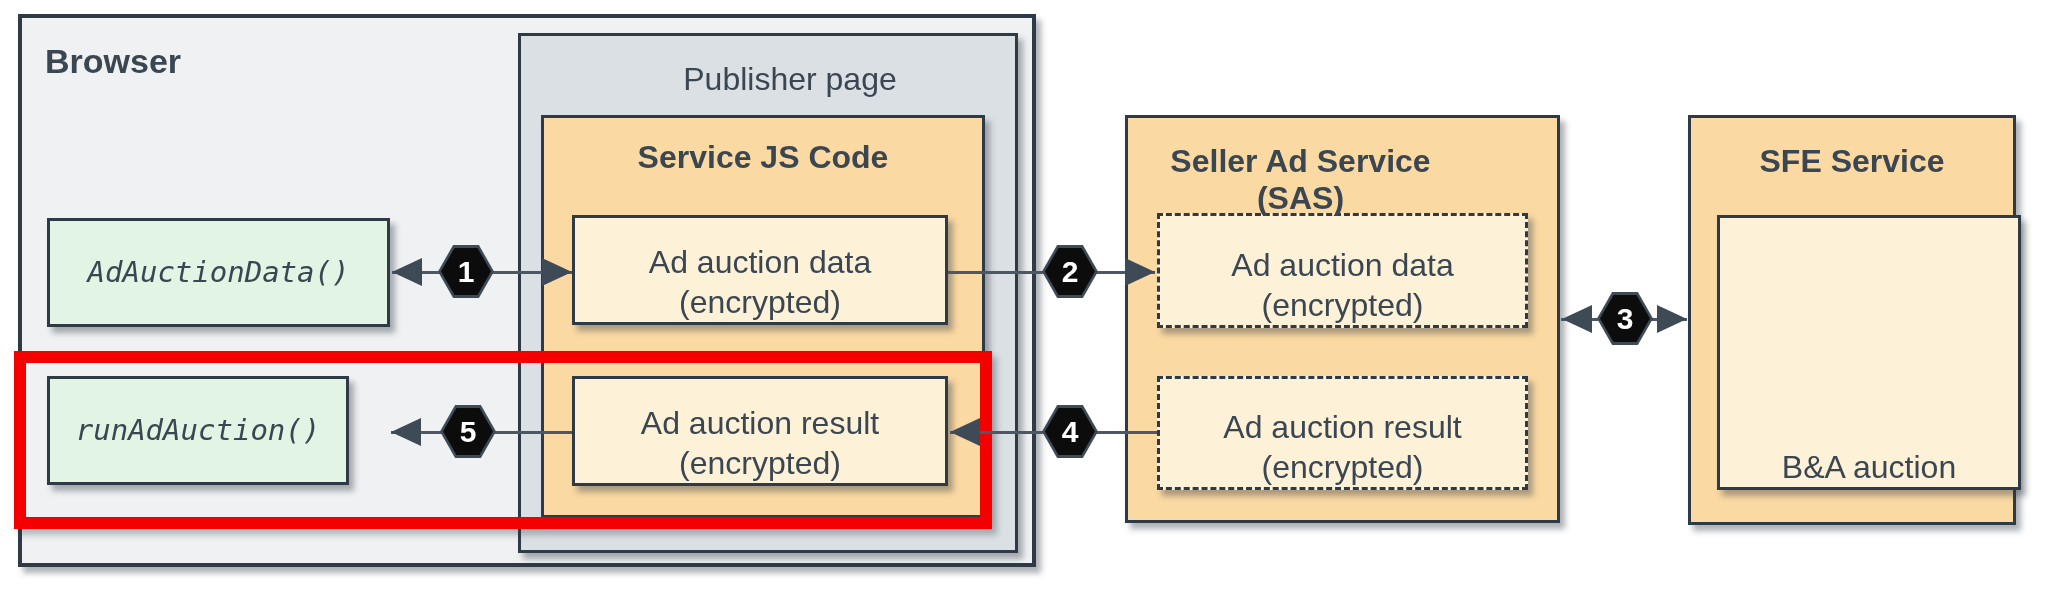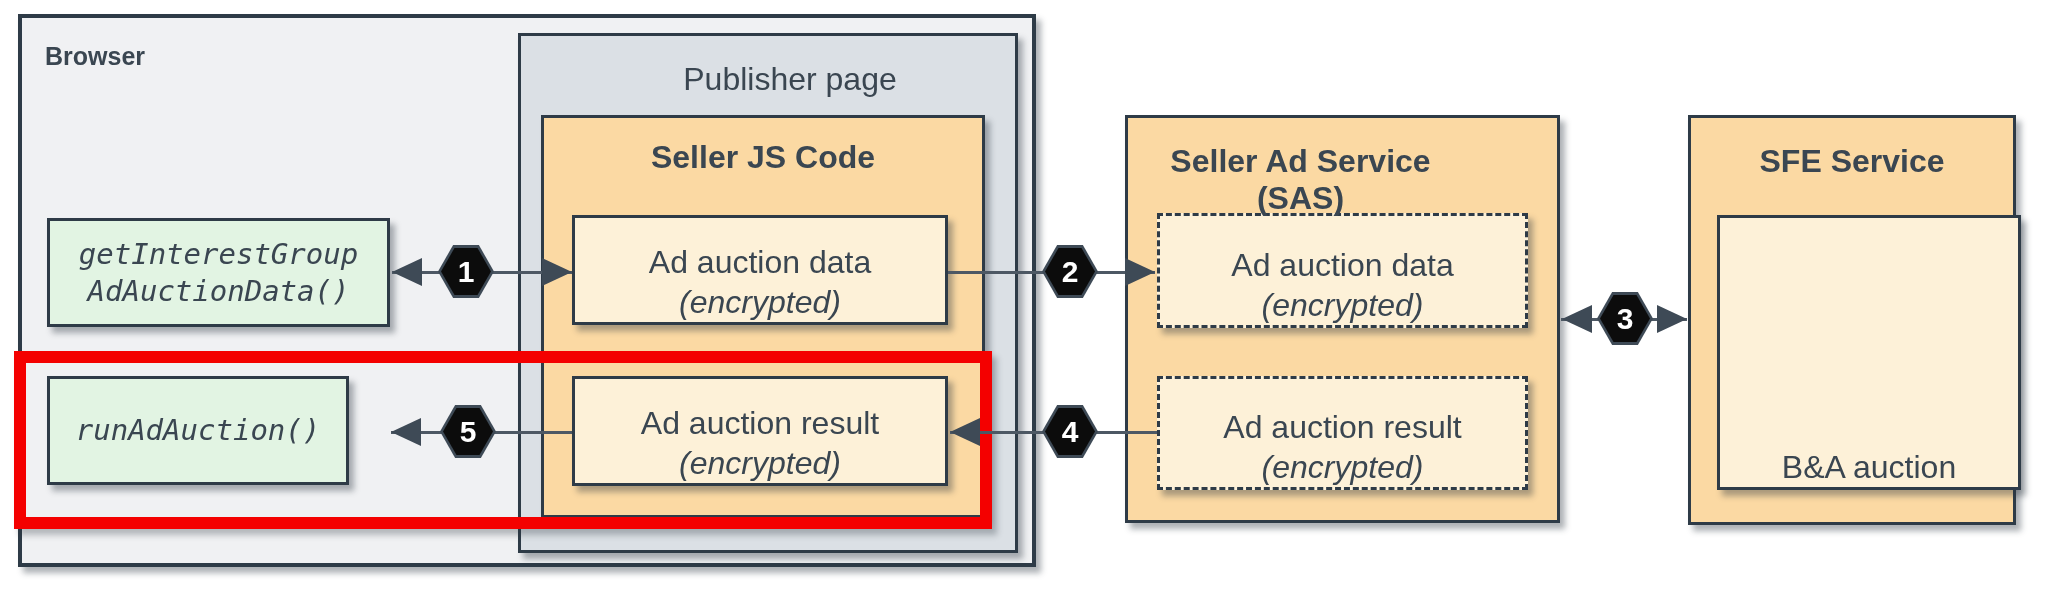--- a/index.html
+++ b/index.html
@@ -20,24 +20,24 @@
   .inner-b{left:572px;top:376px;width:376px;height:110px;}
   .dashed{border-style:dashed;}
   .dash-a{left:1157px;top:213px;width:371px;height:115px;}
   .dash-b{left:1157px;top:376px;width:371px;height:114px;}
   .ba{left:1717px;top:215px;width:304px;height:275px;}
   .green{background:#e2f4e3;display:flex;flex-direction:column;align-items:center;justify-content:center;
          text-align:center;font-family:"DejaVu Sans Mono",monospace;font-style:italic;
          font-size:29px;line-height:37px;z-index:4;}
   .green1{left:47px;top:218px;width:343px;height:109px;}
   .green2{left:47px;top:376px;width:302px;height:109px;}
-  .italic{font-style:italic;}
+  .italic{}
   
   .title{font-weight:bold;font-size:32px;z-index:8;}
-  .t-browser{left:45px;top:42px;font-size:25px;}
+  .t-browser{left:45px;top:42px;font-size:34px;}
   .t-pub{left:518px;top:61px;width:544px;text-align:center;font-weight:normal;}
   .t-seller{left:541px;top:139px;width:444px;text-align:center;}
   .t-sas{left:1125px;top:143px;width:351px;text-align:center;}
   .t-sfe{left:1688px;top:143px;width:328px;text-align:center;}
   
   .red-frame{left:14px;top:351px;width:978px;height:178px;border:12px solid #f40000;
              box-shadow:5px 6px 6px rgba(40,50,60,0.3);z-index:5;}
   
   .conn{height:3px;background:#4d5864;z-index:6;}
   .ah{width:0;height:0;z-index:6;}
@@ -55,21 +55,20 @@
 </head>
 <body>
 
 <div class="abs frame browser"></div>
 <div class="abs frame publisher"></div>
 <div class="abs frame orange seller-js"></div>
 <div class="abs frame orange sas"></div>
 <div class="abs frame orange sfe"></div>
 
 <div class="abs frame green green1">
-  <span>getInterestGroup</span>
   <span>AdAuctionData()</span>
 </div>
 <div class="abs frame green green2">
   <span>runAdAuction()</span>
 </div>
 
 <div class="abs frame cream inner-a">
   <span>Ad auction data</span>
   <span class="italic">(encrypted)</span>
 </div>
@@ -128,15 +127,15 @@
   </div>
 </div>
 <div class="abs hex" style="left:440px;top:405px;">
   <div class="hex-core">
     <span class="hex-num">5</span>
   </div>
 </div>
 
 <div class="abs title t-browser">Browser</div>
 <div class="abs title t-pub">Publisher page</div>
-<div class="abs title t-seller">Seller JS Code</div>
+<div class="abs title t-seller">Service JS Code</div>
 <div class="abs title t-sas">Seller Ad Service (SAS)</div>
 <div class="abs title t-sfe">SFE Service</div>
 
 </body></html>

